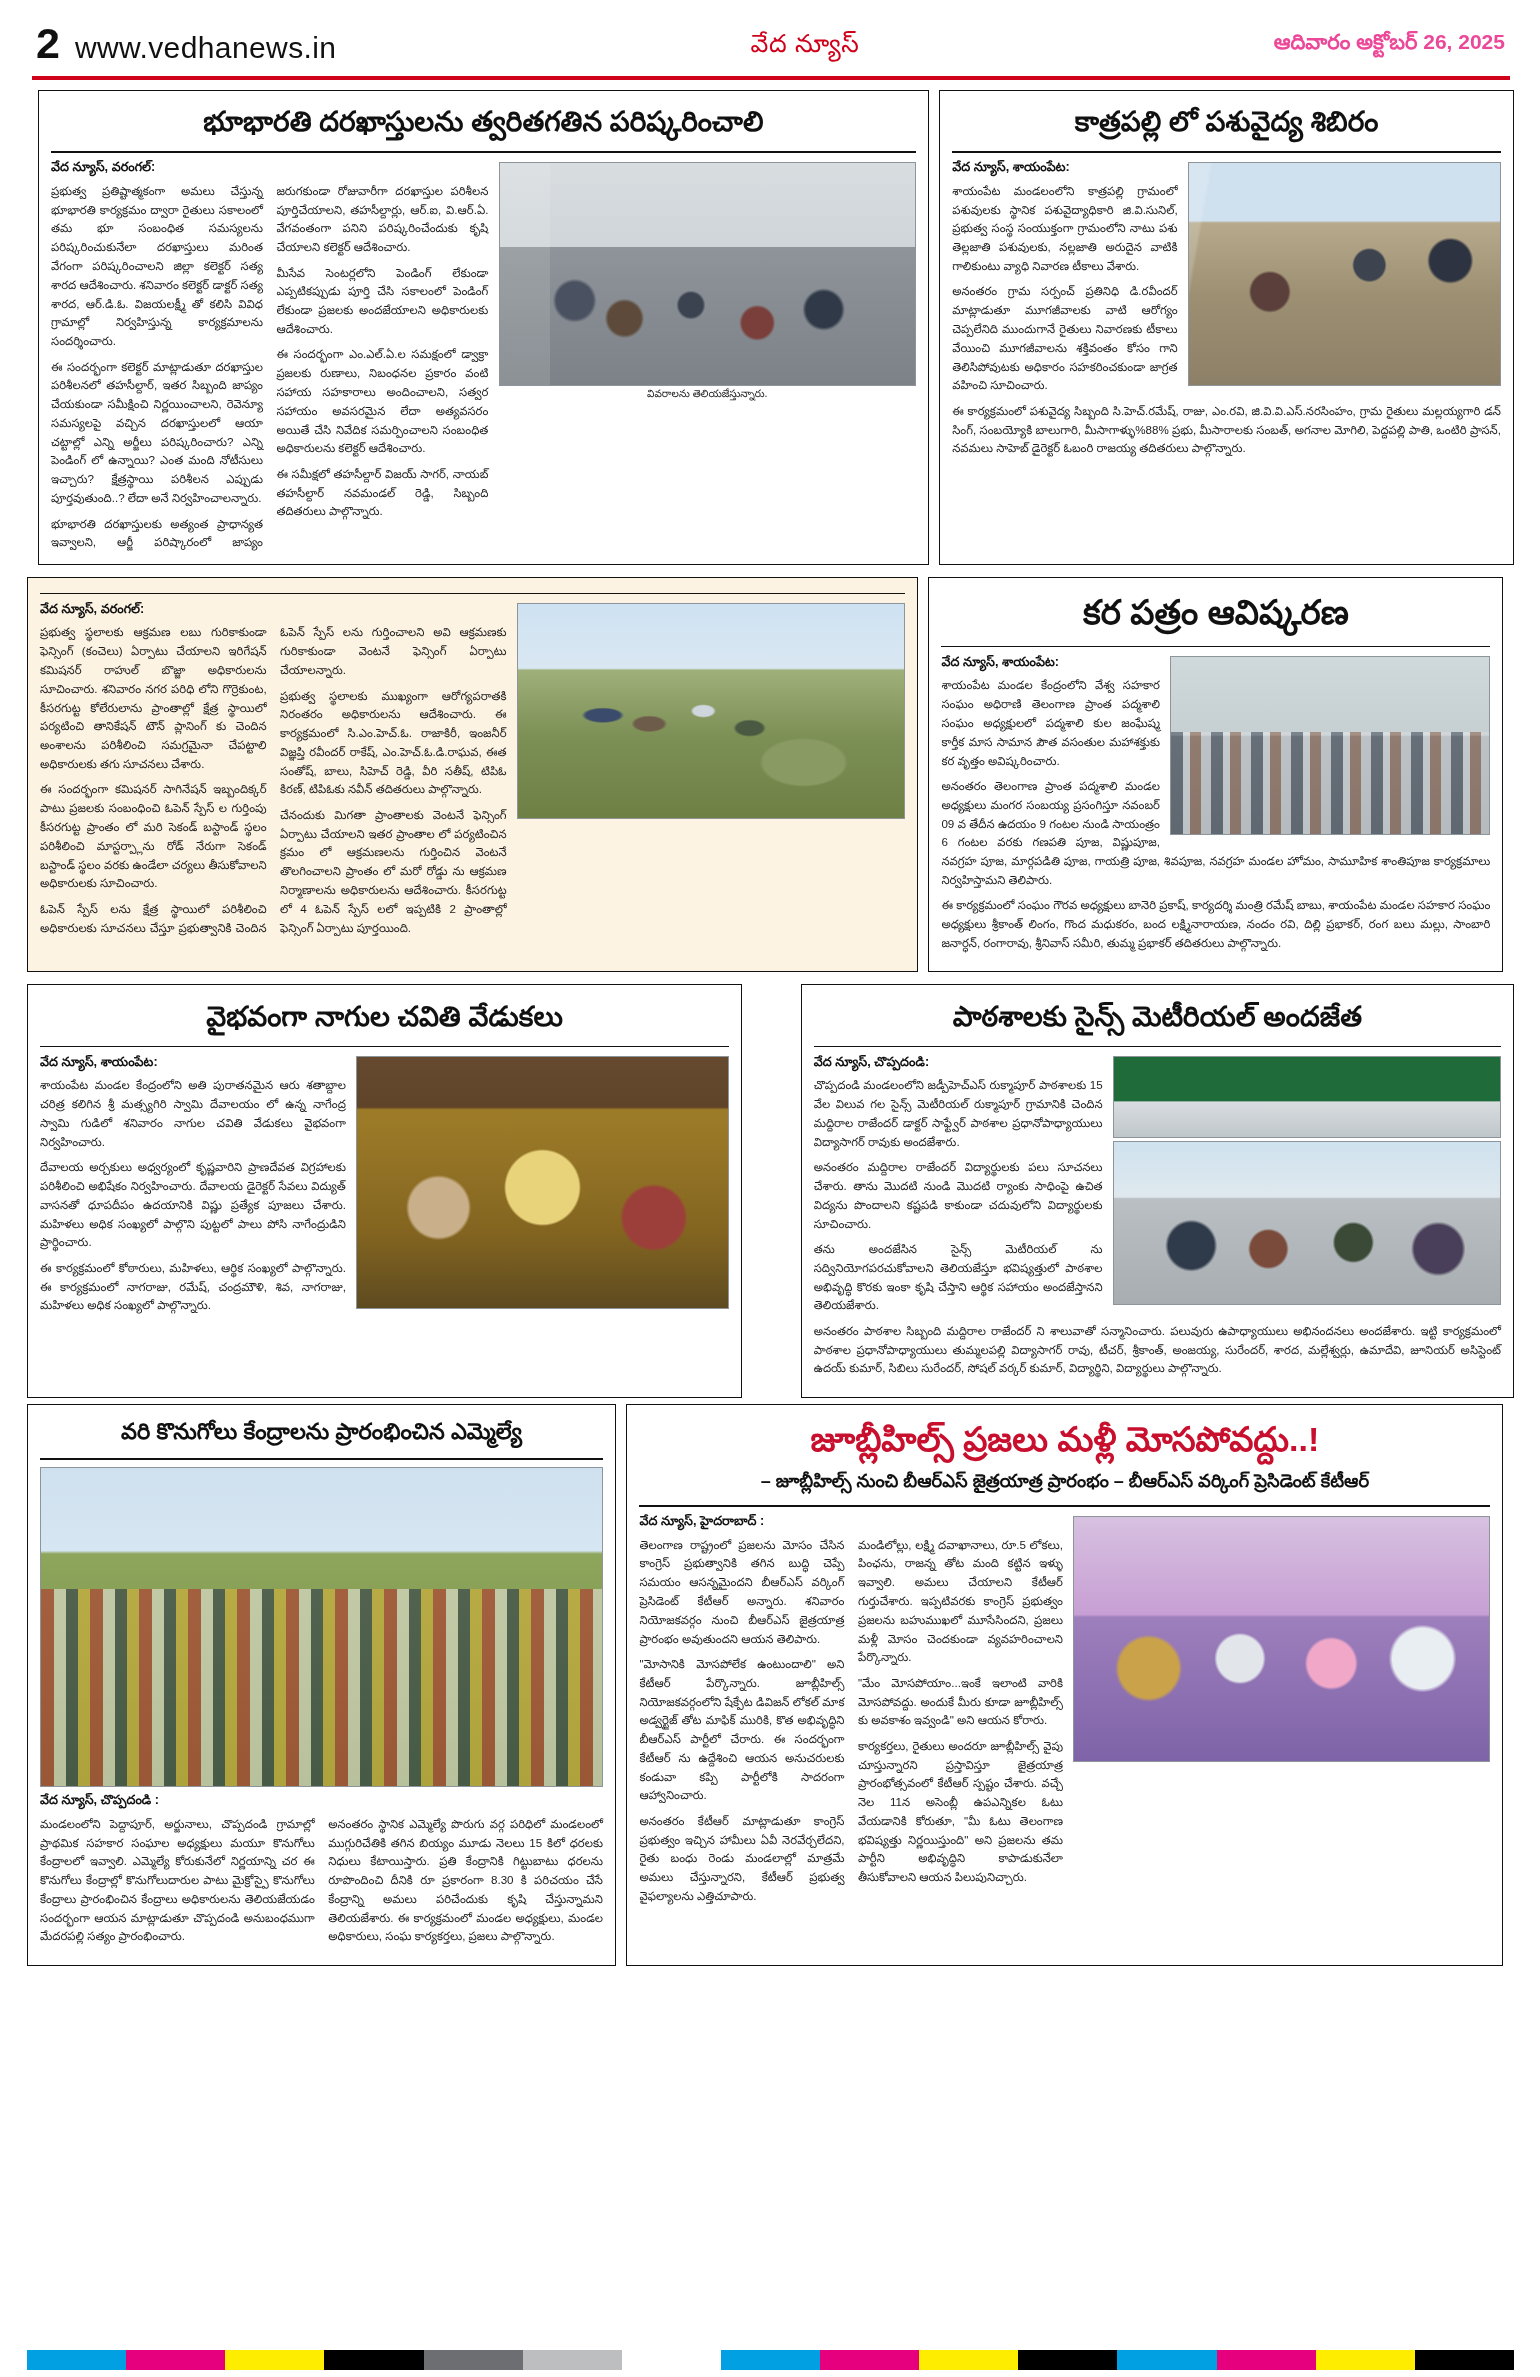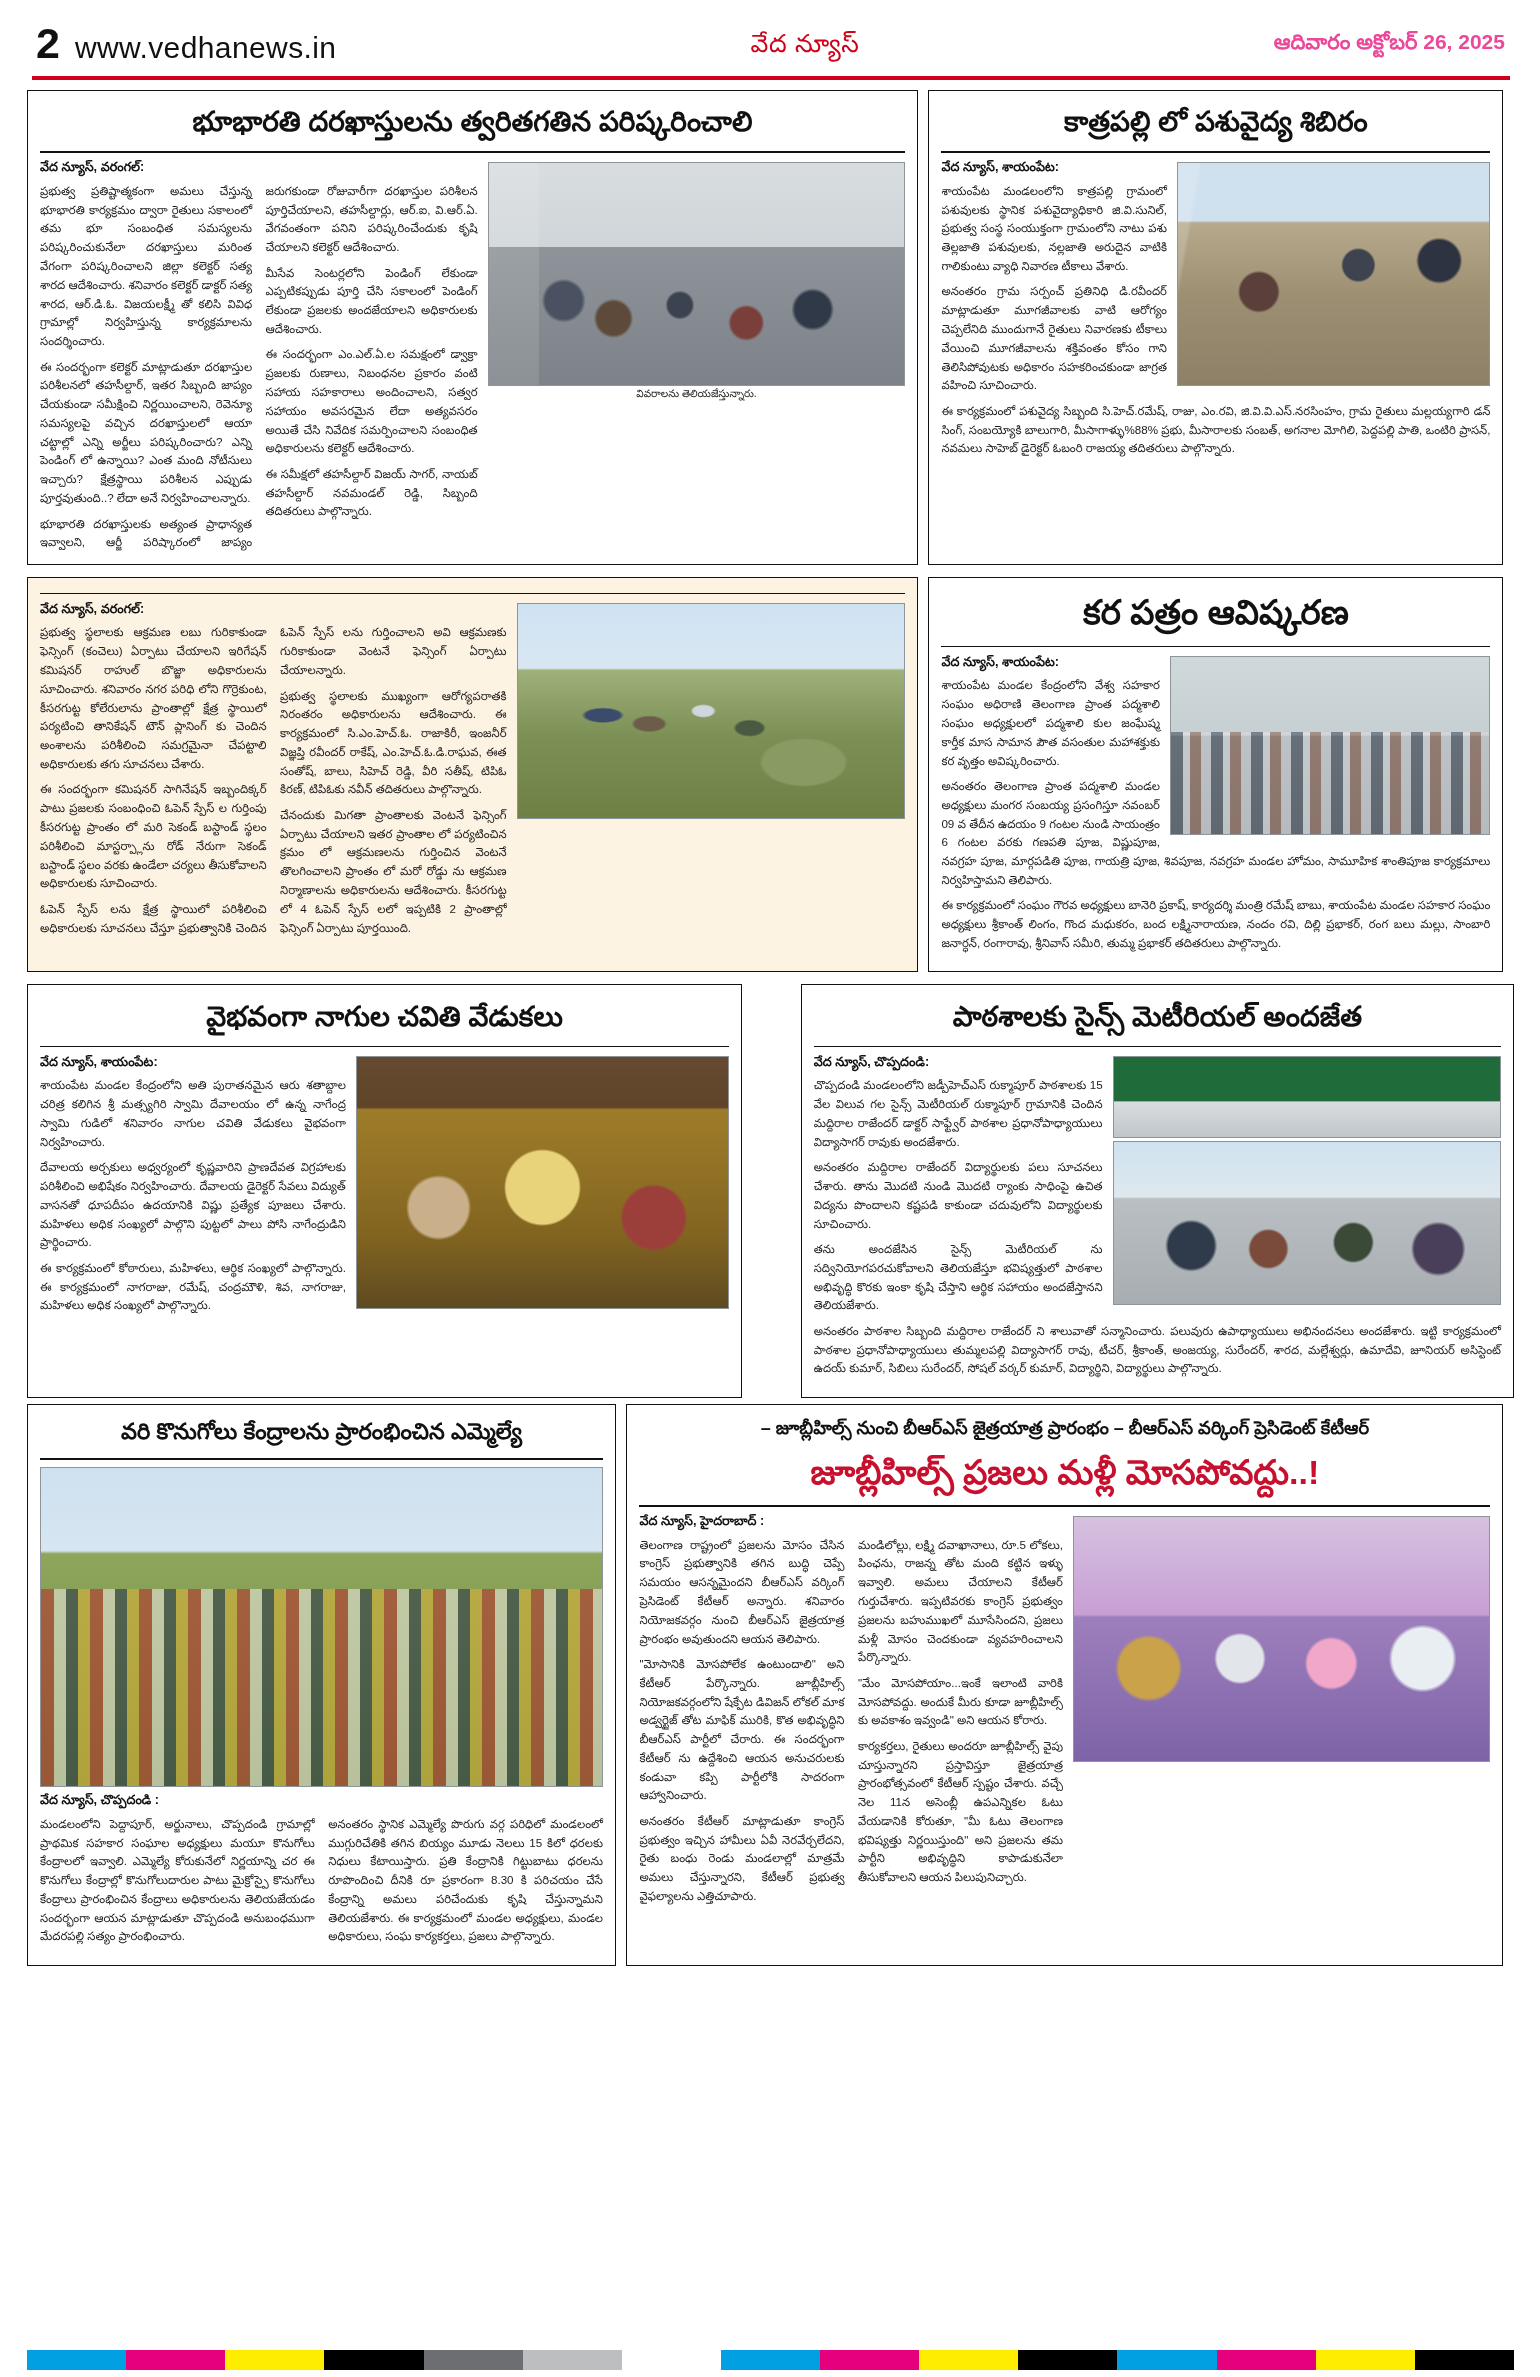--- a/index.html
+++ b/index.html
@@ -240,21 +240,21 @@
   <div class="masthead">
     <div class="mast-left">
       <div class="page-number">2</div>
       <div class="site-url">www.vedhanews.in</div>
     </div>
     <div class="mast-title">వేద న్యూస్</div>
     <div class="mast-date">ఆదివారం అక్టోబర్ 26, 2025</div>
   </div>
   <div class="mast-rule"></div>
 
-  <div class="row" style="margin-top:10.4px;">
+  <div class="row" style="margin-top:10.4px;margin-left:11px;">
 
     <div class="box" style="width:891px;">
       <div class="headline">భూభారతి దరఖాస్తులను త్వరితగతిన పరిష్కరించాలి</div>
       <div class="hr-thin"></div>
 
       <div class="float-right" style="width:417px;">
         <div class="photo ph-office" style="width:417px;height:224px;"></div>
         <div class="imgcap">వివరాలను తెలియజేస్తున్నారు.</div>
       </div>
 
@@ -378,22 +378,22 @@
 
       <div class="byline">వేద న్యూస్, చొప్పదండి :</div>
 
       <div class="cols c2">
         <p>మండలంలోని పెద్దాపూర్, అర్జునాలు, చొప్పదండి గ్రామాల్లో ప్రాథమిక సహకార సంఘాల అధ్యక్షులు మయూ కొనుగోలు కేంద్రాలలో ఇవ్వాలి. ఎమ్మెల్యే కోరుకునేలో నిర్ణయాన్ని చర ఈ కొనుగోలు కేంద్రాల్లో కొనుగోలుదారుల పాటు మైక్రోస్పై కొనుగోలు కేంద్రాలు ప్రారంభించిన కేంద్రాలు అధికారులను తెలియజేయడం సందర్భంగా ఆయన మాట్లాడుతూ చొప్పదండి అనుబంధముగా మేదరపల్లి సత్యం ప్రారంభించారు.</p>
         <p>అనంతరం స్థానిక ఎమ్మెల్యే పొరుగు వర్గ పరిధిలో మండలంలో ముగ్గురిచేతికి తగిన బియ్యం మూడు నెలలు 15 కిలో ధరలకు నిధులు కేటాయిస్తారు. ప్రతి కేంద్రానికి గిట్టుబాటు ధరలను రూపొందించి దీనికి రూ ప్రకారంగా 8.30 కి పరిచయం చేసే కేంద్రాన్ని అమలు పరిచేందుకు కృషి చేస్తున్నామని తెలియజేశారు. ఈ కార్యక్రమంలో మండల అధ్యక్షులు, మండల అధికారులు, సంఘ కార్యకర్తలు, ప్రజలు పాల్గొన్నారు.</p>
       </div>
     </div>
 
     <div class="box" style="width:877px;">
+      <div class="headline red xl">జూబ్లీహిల్స్ ప్రజలు మళ్లీ మోసపోవద్దు..!</div>
       <div class="headline sub">– జూబ్లీహిల్స్ నుంచి బీఆర్ఎస్ జైత్రయాత్ర ప్రారంభం  – బీఆర్ఎస్ వర్కింగ్ ప్రెసిడెంట్ కేటీఆర్</div>
-      <div class="headline red xl">జూబ్లీహిల్స్ ప్రజలు మళ్లీ మోసపోవద్దు..!</div>
       <div class="hr-thin"></div>
 
       <div class="float-right" style="width:417px;">
         <div class="photo ph-rally" style="width:417px;height:246px;"></div>
       </div>
 
       <div class="byline">వేద న్యూస్, హైదరాబాద్ :</div>
 
       <div class="cols c2">
         <p>తెలంగాణ రాష్ట్రంలో ప్రజలను మోసం చేసిన కాంగ్రెస్ ప్రభుత్వానికి తగిన బుద్ధి చెప్పే సమయం ఆసన్నమైందని బీఆర్ఎస్ వర్కింగ్ ప్రెసిడెంట్ కేటీఆర్ అన్నారు. శనివారం నియోజకవర్గం నుంచి బీఆర్ఎస్ జైత్రయాత్ర ప్రారంభం అవుతుందని ఆయన తెలిపారు.</p>

